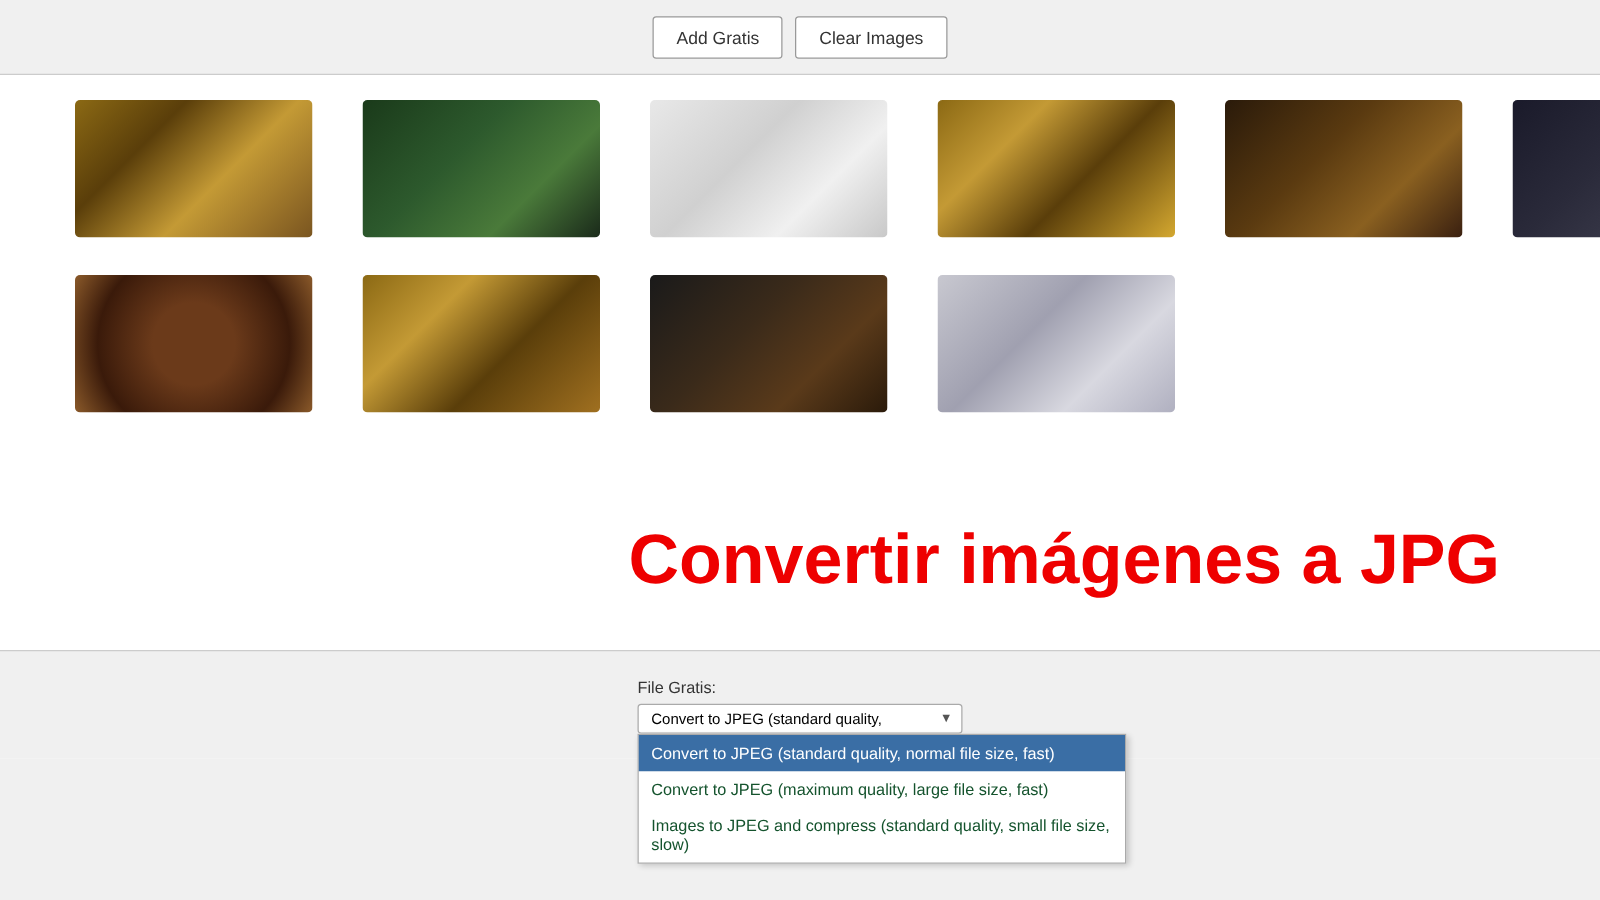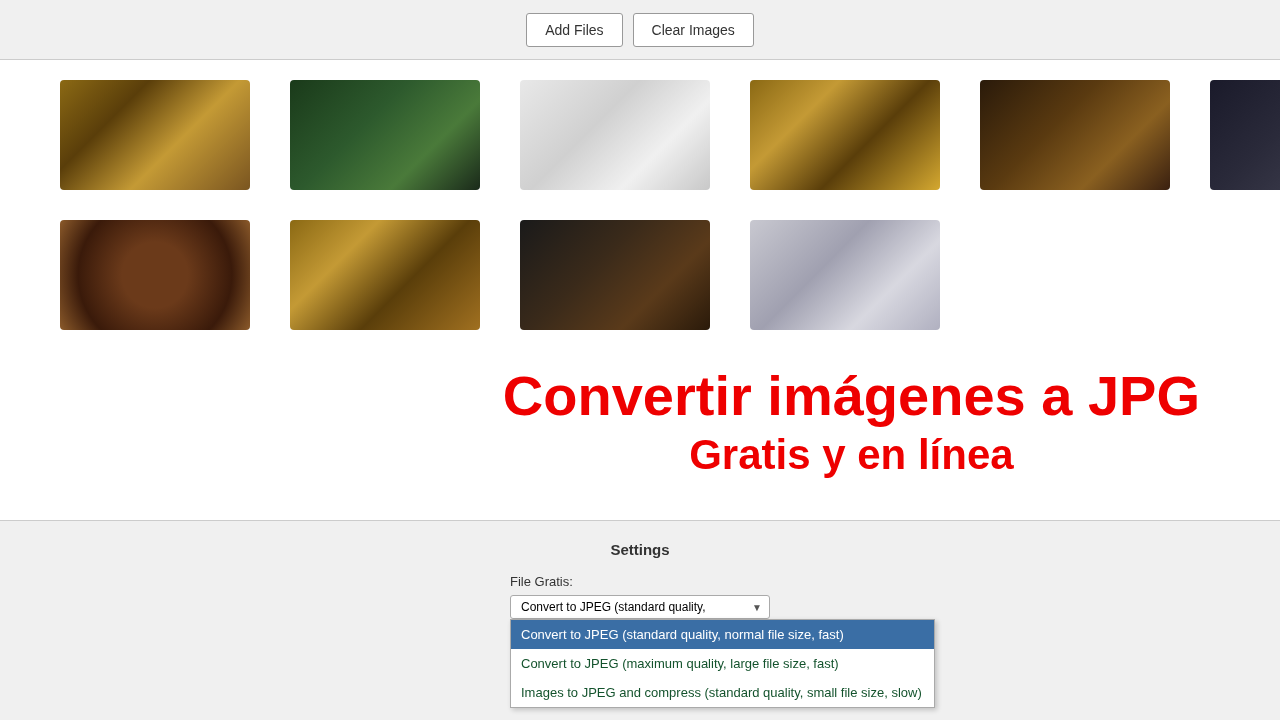--- a/index.html
+++ b/index.html
@@ -151,21 +151,21 @@
       transform: translateY(-50%);
       pointer-events: none;
       font-size: 10px;
       color: #555;
     }
 
     .dropdown-options {
       position: absolute;
       top: 100%;
       left: 0;
-      width: 425px;
+      width: 391px;
       background: white;
       border: 1px solid #aaa;
       z-index: 100;
       box-shadow: 2px 2px 5px rgba(0,0,0,0.2);
     }
 
     .dropdown-option {
       padding: 7px 10px;
       font-size: 13px;
       cursor: pointer;
@@ -174,21 +174,21 @@
 
     .dropdown-option.selected {
       background: #3a6ea5;
       color: white;
     }
   </style>
 </head>
 <body>
 
 <div class="top-bar">
-  <button class="btn">Add Files</button>
+  <button class="btn">Add Gratis</button>
   <button class="btn">Clear Images</button>
 </div>
 
 <div class="main-content">
 
   <div class="images-area">
 
     <div class="images-grid-row">
       <div class="image-thumb">
         <div class="image-thumb-inner img1"></div>
@@ -220,27 +220,25 @@
       <div class="image-thumb">
         <div class="image-thumb-inner img9"></div>
       </div>
       <div class="image-thumb">
         <div class="image-thumb-inner img10"></div>
       </div>
     </div>
 
     <div class="overlay-text">
       <div class="line1">Convertir imágenes a JPG</div>
-      <div class="line2">Gratis y en línea</div>
     </div>
 
   </div>
 
   <div class="settings-area">
-    <div class="settings-title">Settings</div>
 
     <div style="display:inline-block; text-align:left;">
       <div class="file-format-label">File Gratis:</div>
       <br>
       <div class="select-wrapper">
         <select class="format-select">
           <option>Convert to JPEG (standard quality,</option>
           <option>Convert to JPEG (maximum quality, large file size, fast)</option>
           <option>Convert to JPEG and compress (standard quality, small file size, slow)</option>
         </select>

